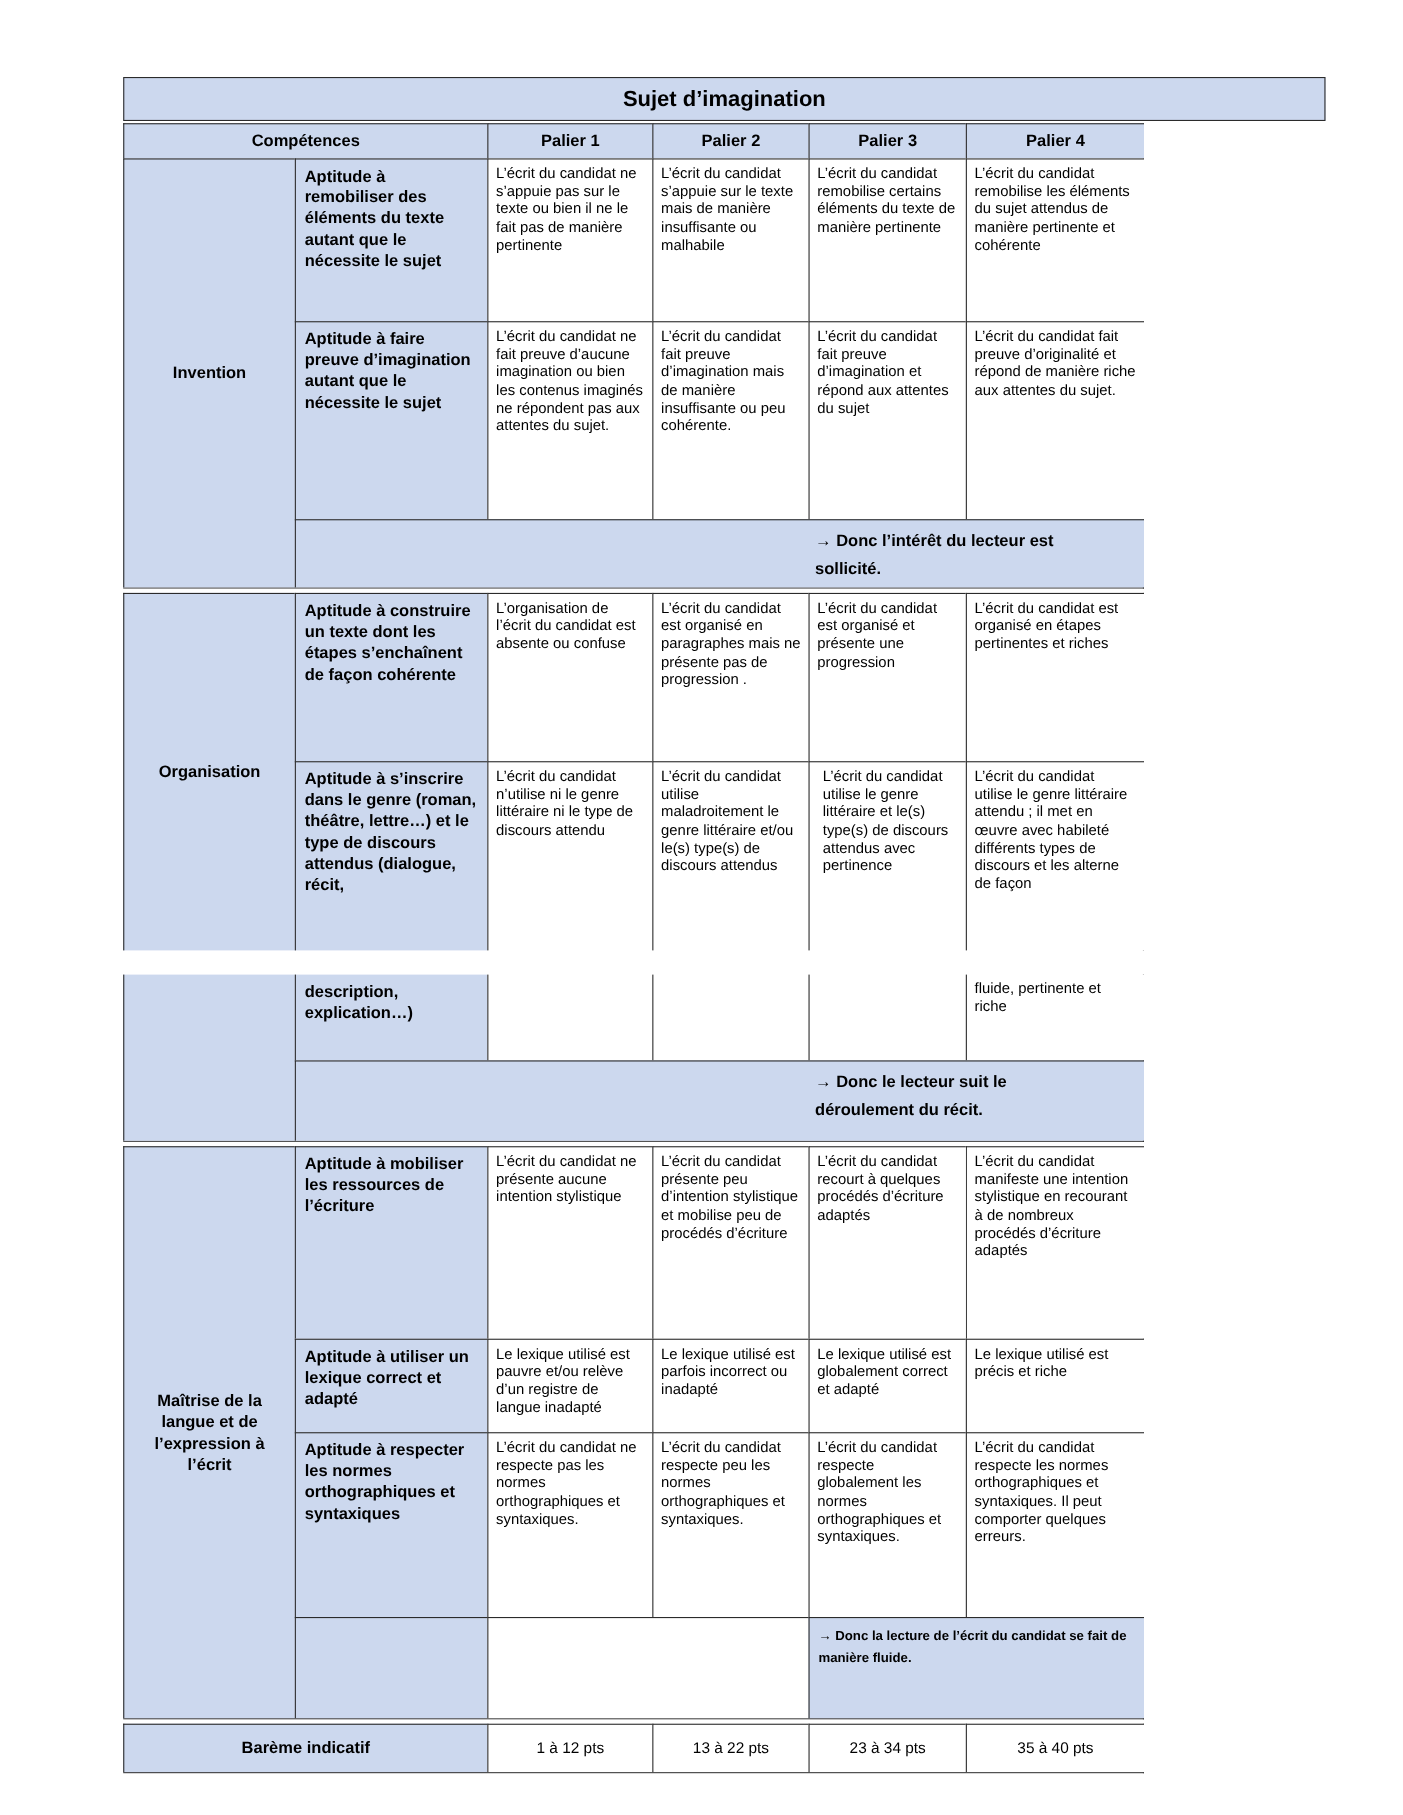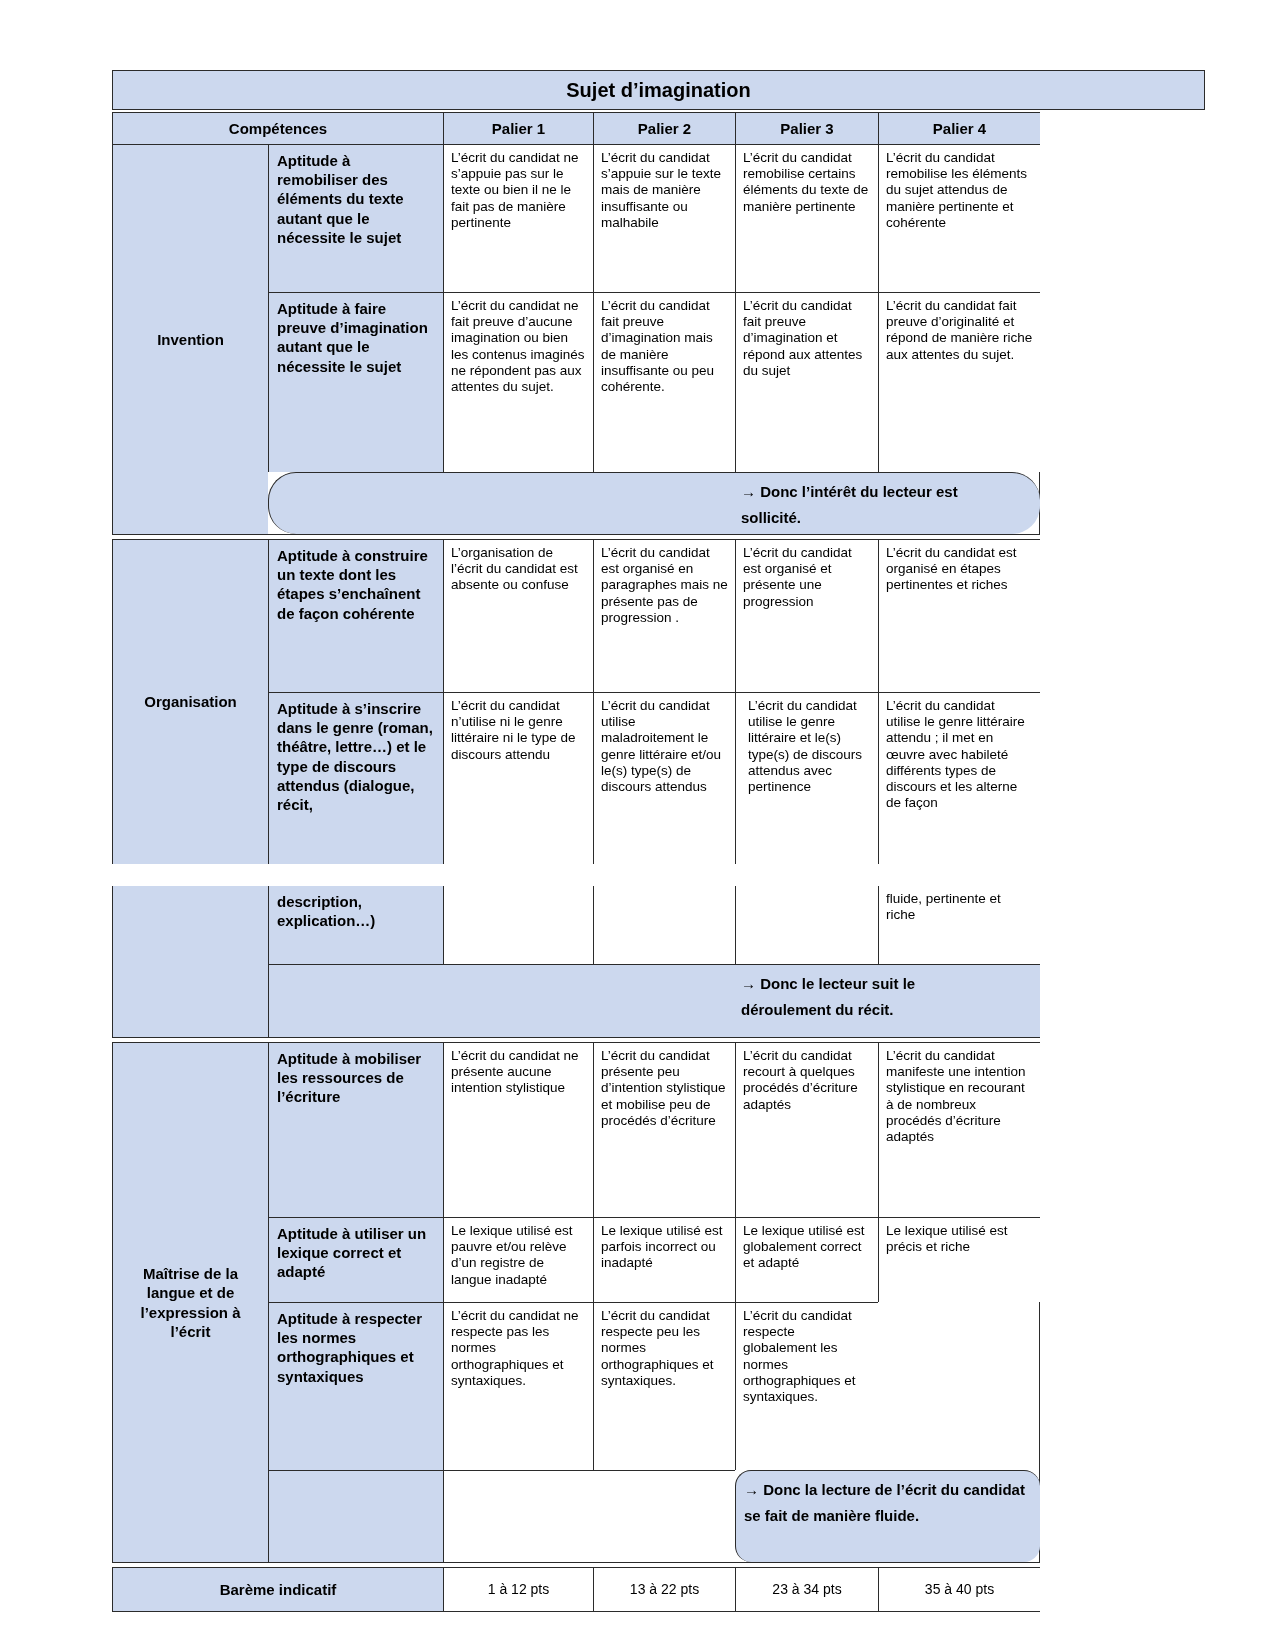--- a/index.html
+++ b/index.html
@@ -50,21 +50,21 @@
   }
   .hdr  {
     display:flex; align-items:center; justify-content:center;
     font-weight:bold; font-size:15px; padding:12px;
   }
   .concl {
     font-weight:bold; font-size:15px; line-height:1.7;
     padding:6px 8px 4px 472px;
   }
   .concl .wrapbox { display:inline-block; width:262px; vertical-align:top; }
-  .concl3 { font-weight:bold; font-size:15px; line-height:1.7; padding:6px 8px;border-radius:16px; }
+  .concl3 { font-weight:bold; font-size:12px; line-height:1.7; padding:6px 8px; }
   .bareme-val {
     display:flex; align-items:center; justify-content:center;
     font-size:14px;
   }
 
   
   .f1 { grid-template-rows:32px 148px 180px 62px; }
   .f1 .h-comp { grid-column:1/3; grid-row:1; }
   .f1 .h-p1 { grid-column:3; grid-row:1; }
   .f1 .h-p2 { grid-column:4; grid-row:1; }
@@ -74,21 +74,21 @@
   .f1 .r1-apt { grid-column:2; grid-row:2; }
   .f1 .r1-p1 { grid-column:3; grid-row:2; }
   .f1 .r1-p2 { grid-column:4; grid-row:2; }
   .f1 .r1-p3 { grid-column:5; grid-row:2; }
   .f1 .r1-p4 { grid-column:6; grid-row:2; }
   .f1 .r2-apt { grid-column:2; grid-row:3; }
   .f1 .r2-p1 { grid-column:3; grid-row:3; }
   .f1 .r2-p2 { grid-column:4; grid-row:3; }
   .f1 .r2-p3 { grid-column:5; grid-row:3; }
   .f1 .r2-p4 { grid-column:6; grid-row:3; }
-  .f1 .concl-1 { grid-column:2/7; grid-row:4;border-radius:28px; }
+  .f1 .concl-1 { grid-column:2/7; grid-row:4; }
 
   
   .f2 { grid-template-rows:153px 172px; margin-top:4px; }
   .f2 .org-label { grid-column:1; grid-row:1/3; }
   .f2 .r1-apt { grid-column:2; grid-row:1; }
   .f2 .r1-p1 { grid-column:3; grid-row:1; }
   .f2 .r1-p2 { grid-column:4; grid-row:1; }
   .f2 .r1-p3 { grid-column:5; grid-row:1; }
   .f2 .r1-p4 { grid-column:6; grid-row:1; }
   .f2 .r2-apt { grid-column:2; grid-row:2; }
@@ -213,20 +213,21 @@
       <div class="cell blue apt r2-apt">Aptitude à utiliser un lexique correct et adapté</div>
       <div class="cell r2-p1">Le lexique utilisé est pauvre et/ou relève d’un registre de langue inadapté</div>
       <div class="cell r2-p2">Le lexique utilisé est parfois incorrect ou inadapté</div>
       <div class="cell r2-p3">Le lexique utilisé est globalement correct et adapté</div>
       <div class="cell r2-p4">Le lexique utilisé est précis et riche</div>
 
       <div class="cell blue apt r3-apt">Aptitude à respecter les normes orthographiques et syntaxiques</div>
       <div class="cell r3-p1">L’écrit du candidat ne respecte pas les normes orthographiques et syntaxiques.</div>
       <div class="cell r3-p2">L’écrit du candidat respecte peu les normes orthographiques et syntaxiques.</div>
       <div class="cell r3-p3">L’écrit du candidat respecte globalement les normes orthographiques et syntaxiques.</div>
+      <div class="cell r3-p4">L’écrit du candidat respecte les normes orthographiques et syntaxiques. Il peut comporter quelques erreurs.</div>
 
       <div class="cell blue concl-apt"></div>
       <div class="cell concl-gap"></div>
       <div class="cell blue concl3 concl-3">→ Donc la lecture de l’écrit du candidat se fait de manière fluide.</div>
     </div>
 
     <div class="frag f5">
       <div class="cell blue hdr bar-label">Barème indicatif</div>
       <div class="cell bareme-val bar-p1">1 à 12 pts</div>
       <div class="cell bareme-val bar-p2">13 à 22 pts</div>

